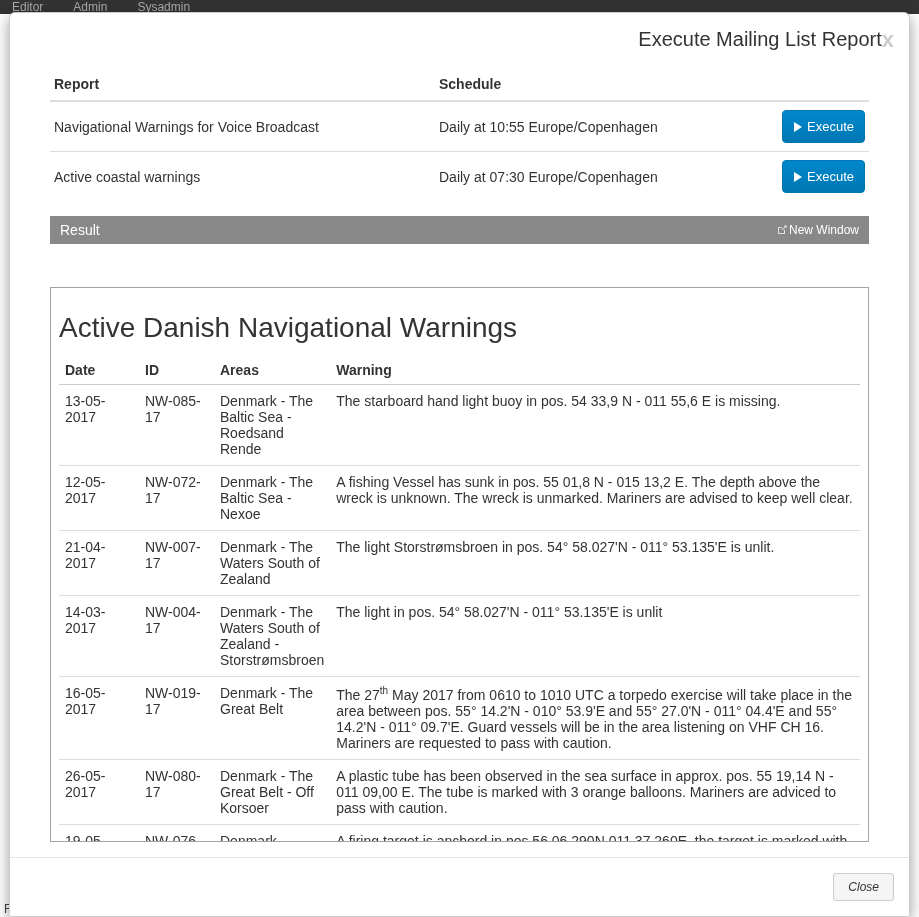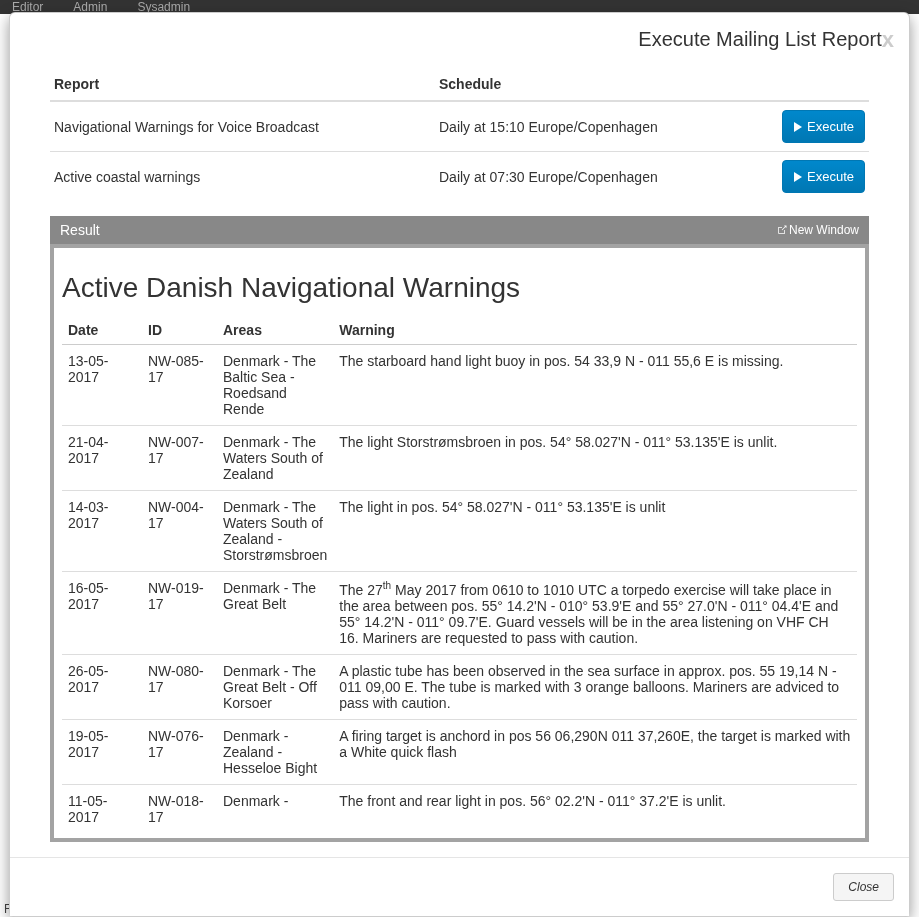--- a/index.html
+++ b/index.html
@@ -108,24 +108,25 @@
 .new-window-link {
   color: #fff;
   font-size: 12px;
   cursor: pointer;
   display: inline-flex;
   align-items: center;
   gap: 1px;
 }
 .new-window-link svg { width: 12px; height: 12px; fill: #fff; }
 .result-frame {
-  border: 4px solid #a3a3a3;
+  border: 1px solid #a3a3a3;
   flex: 1;
   overflow: hidden;
   position: relative;
+  margin-top: 43px;
 }
 .result-scroll {
   position: absolute;
   top: 0; left: 0; right: 0; bottom: 0;
   overflow-y: scroll;
   padding: 10px 8px;
 }
 .result-title {
   font-size: 28px;
   font-weight: 400;
@@ -198,21 +199,21 @@
       <thead>
         <tr>
           <th style="width:385px;">Report</th>
           <th>Schedule</th>
           <th style="width:90px;"></th>
         </tr>
       </thead>
       <tbody id="reports-body">
           <tr>
             <td>Navigational Warnings for Voice Broadcast</td>
-            <td>Daily at 15:10 Europe/Copenhagen</td>
+            <td>Daily at 10:55 Europe/Copenhagen</td>
             <td>
               <button class="btn-exec">
                 <svg viewBox="0 0 10 10">
                   <path d="M1 0 L9 5 L1 10 Z"></path>
                 </svg>
                 <span>Execute</span>
               </button>
             </td>
           </tr>
           <tr>
@@ -253,20 +254,26 @@
             </tr>
           </thead>
           <tbody id="warn-body">
               <tr>
                 <td class="col-date">13-05-2017</td>
                 <td class="col-id">NW-085-17</td>
                 <td class="col-areas">Denmark - The Baltic Sea - Roedsand Rende</td>
                 <td>The starboard hand light buoy in pos. 54 33,9 N - 011 55,6 E is missing.</td>
               </tr>
               <tr>
+                <td class="col-date">12-05-2017</td>
+                <td class="col-id">NW-072-17</td>
+                <td class="col-areas">Denmark - The Baltic Sea - Nexoe</td>
+                <td>A fishing Vessel has sunk in pos. 55 01,8 N - 015 13,2 E. The depth above the wreck is unknown. The wreck is unmarked. Mariners are advised to keep well clear.</td>
+              </tr>
+              <tr>
                 <td class="col-date">21-04-2017</td>
                 <td class="col-id">NW-007-17</td>
                 <td class="col-areas">Denmark - The Waters South of Zealand</td>
                 <td>The light Storstrømsbroen in pos. 54° 58.027'N - 011° 53.135'E is unlit.</td>
               </tr>
               <tr>
                 <td class="col-date">14-03-2017</td>
                 <td class="col-id">NW-004-17</td>
                 <td class="col-areas">Denmark - The Waters South of Zealand - Storstrømsbroen</td>
                 <td>The light in pos. 54° 58.027'N - 011° 53.135'E is unlit</td>

